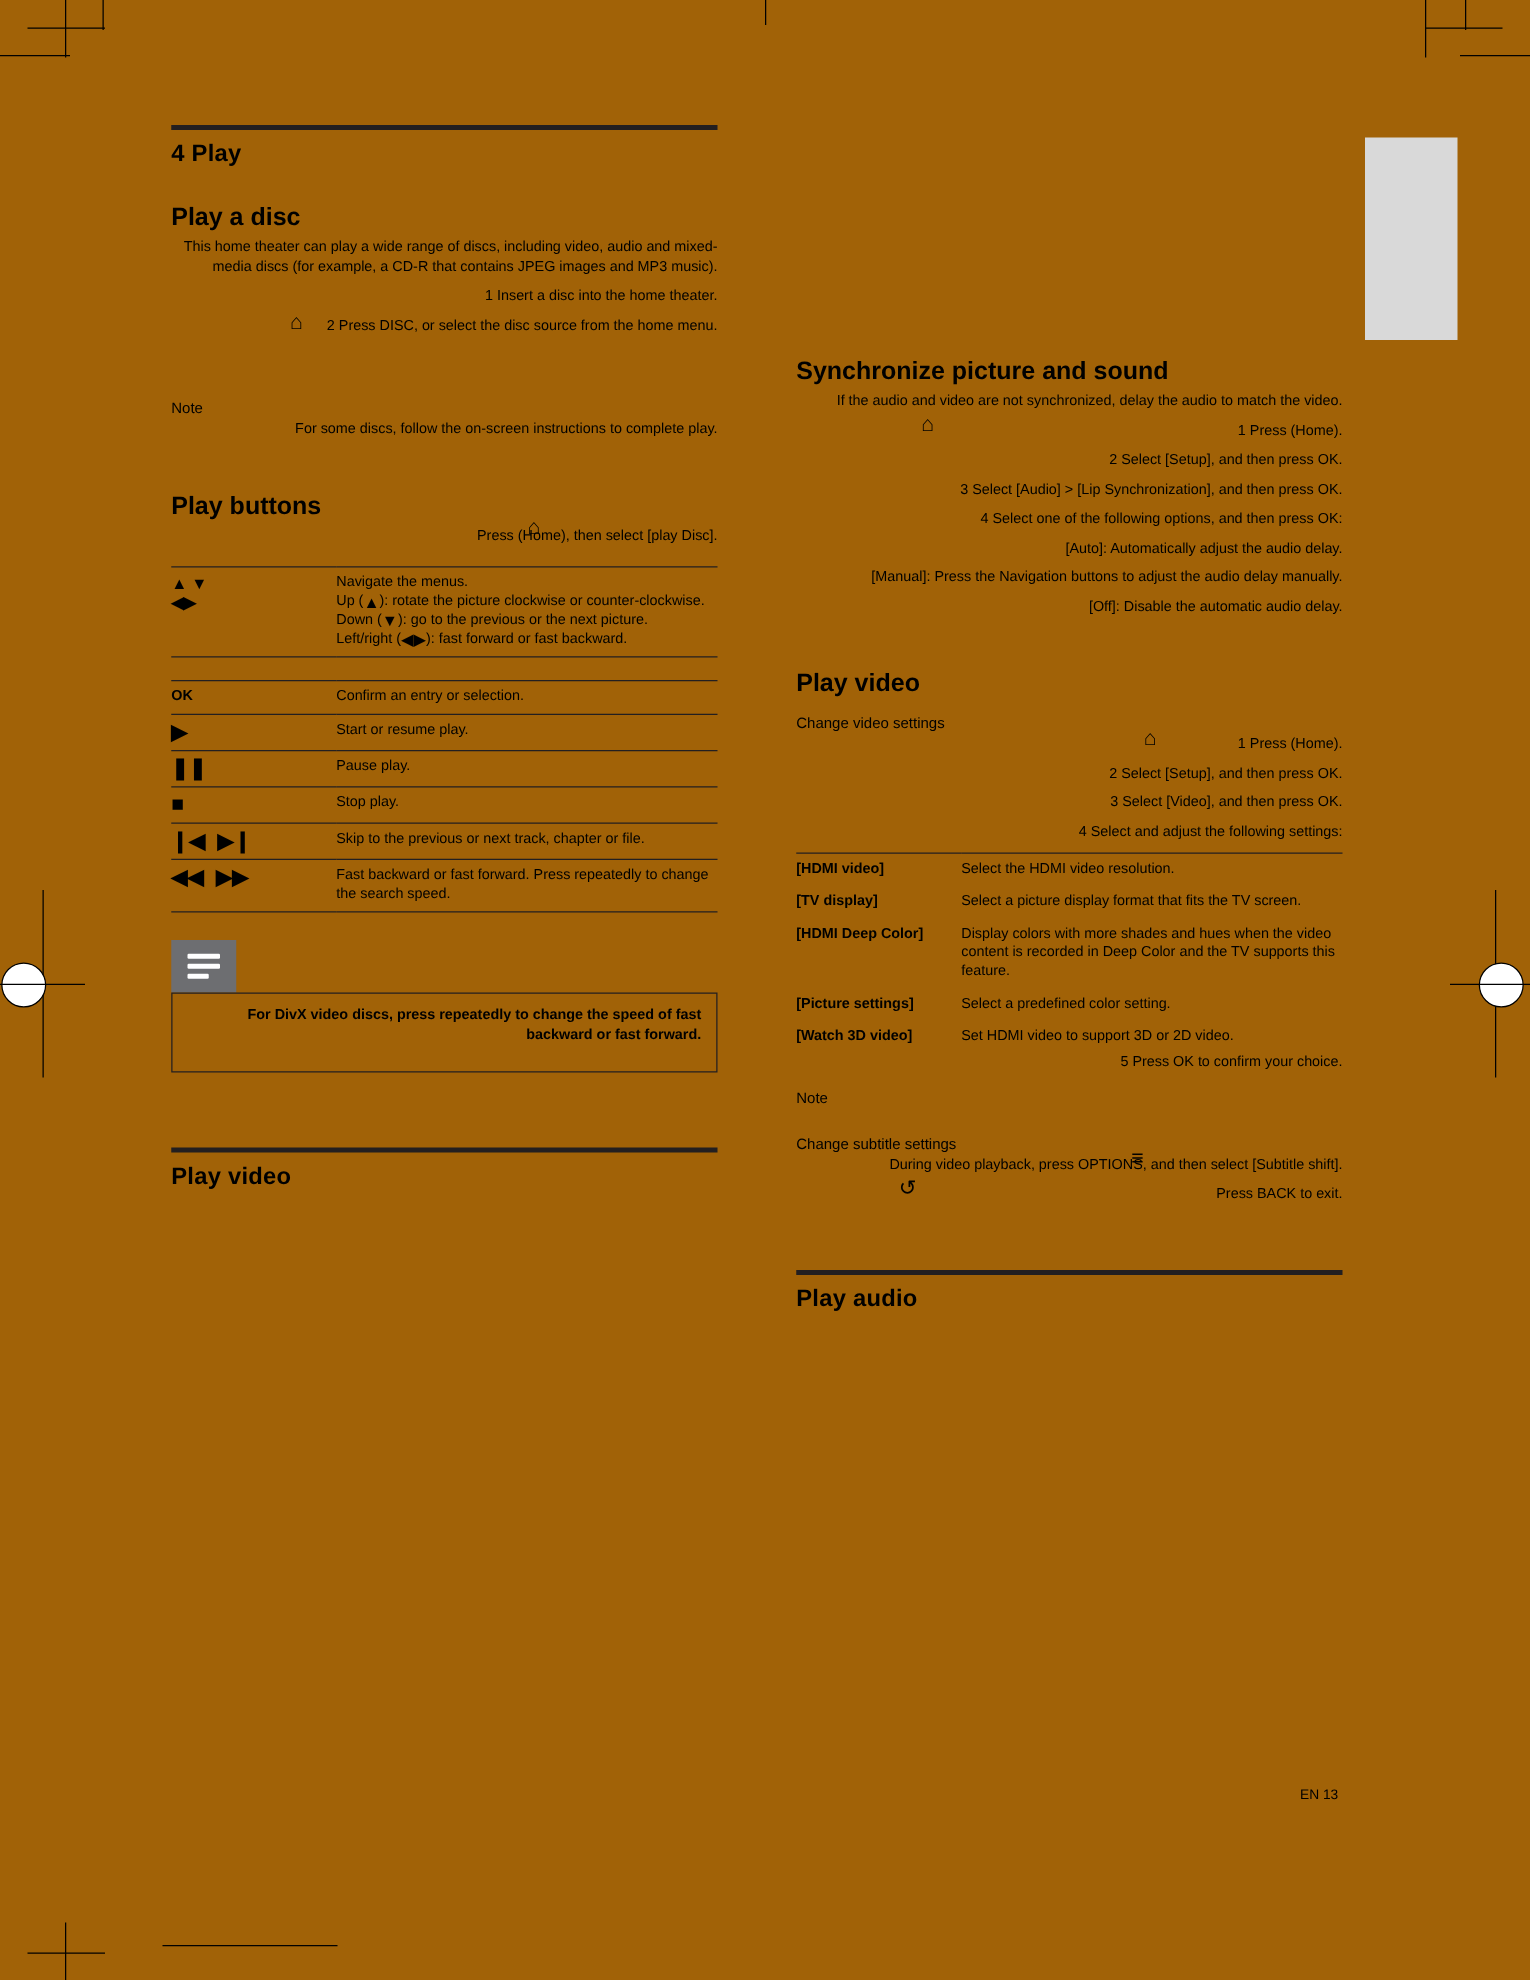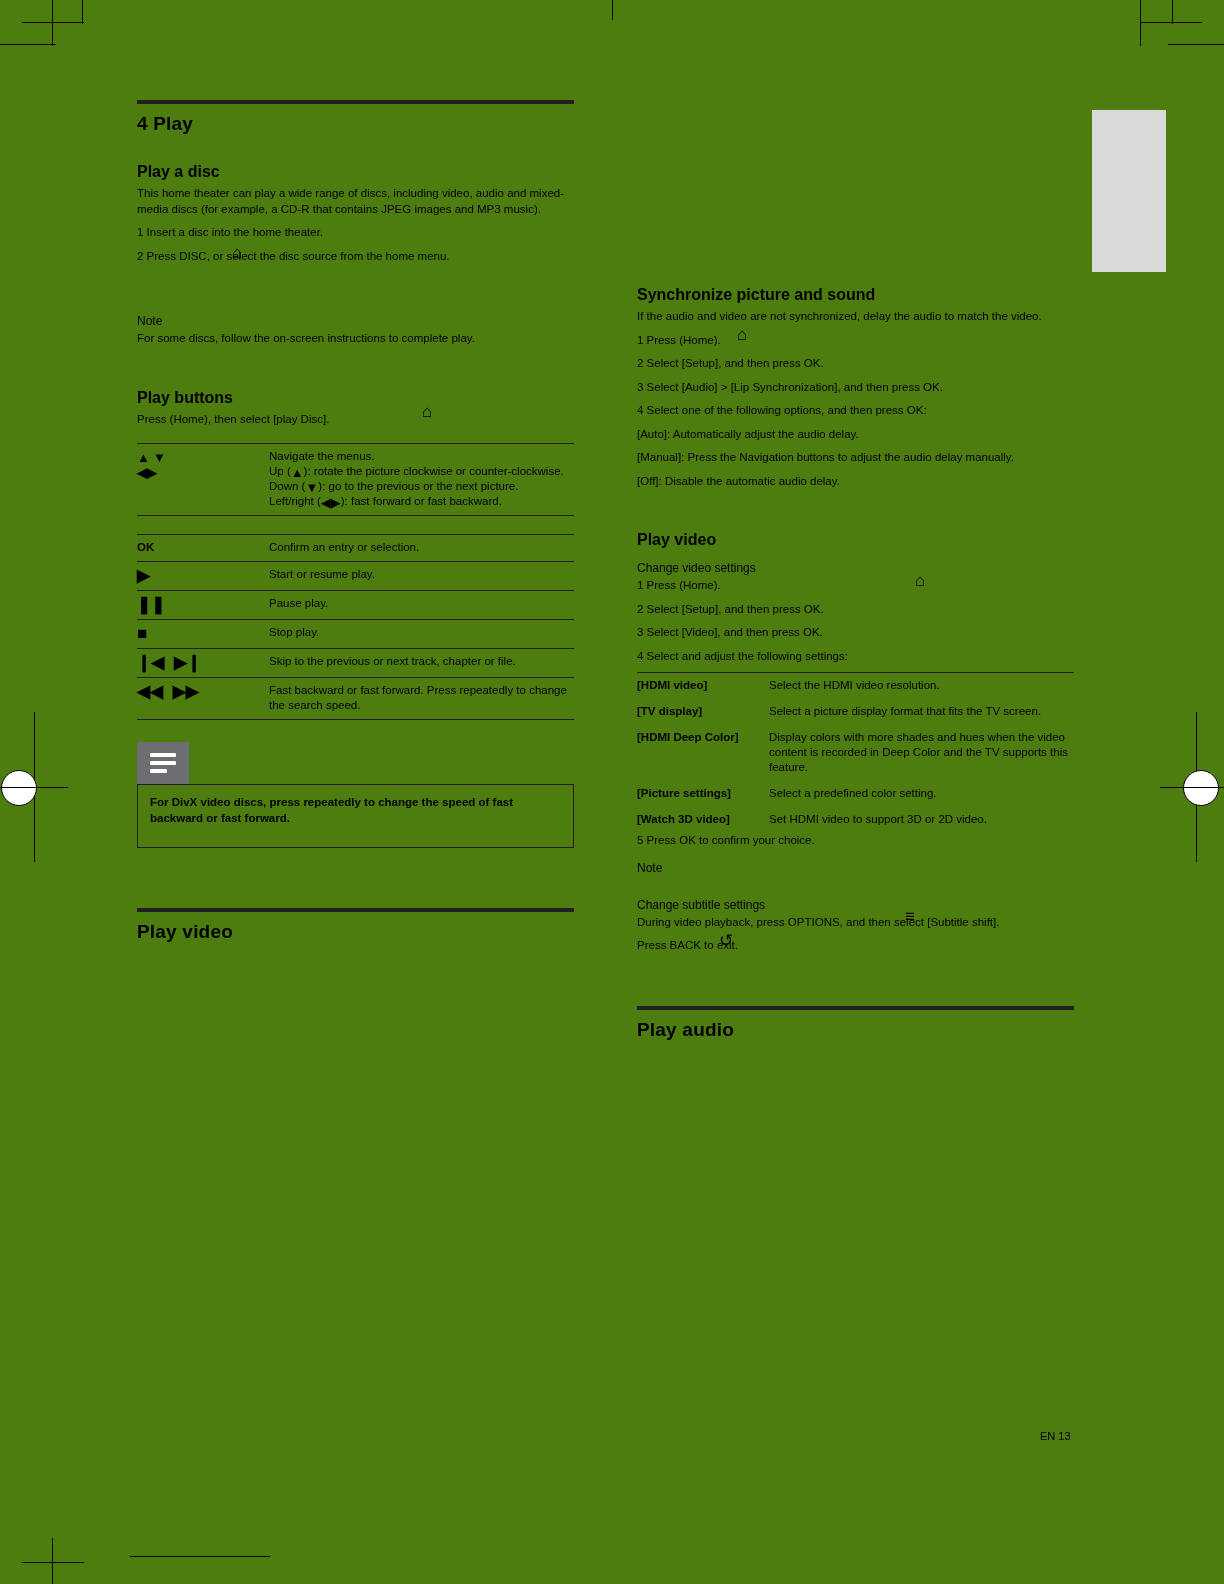--- a/index.html
+++ b/index.html
@@ -4,21 +4,21 @@
 <style>
   html, body {
     margin: 0;
     padding: 0;
     background: #ffffff;
   }
   .page {
     position: relative;
     width: 1224px;
     height: 1584px;
-    background: #4d7c0f;
+    background: #a16207;
     font-family: "Liberation Sans", sans-serif;
     color: #000000;
     overflow: hidden;
   }
   .crop-line-h {
     position: absolute;
     height: 1px;
     background: #000;
   }
   .crop-line-v {
@@ -55,33 +55,34 @@
     width: 100%;
   }
 
   .h1 {
     font-size: 19px;
     font-weight: bold;
     margin: 9px 0 4px 0;
     letter-spacing: 0.2px;
   }
   .h2 {
-    font-size: 16px;
+    font-size: 20px;
     font-weight: bold;
     margin: 16px 0 5px 0;
   }
   .h3 {
     font-size: 12px;
     font-weight: normal;
     margin: 12px 0 3px 0;
   }
   p {
     font-size: 11.5px;
     line-height: 15.5px;
     margin: 0 0 8px 0;
+    text-align: right;
   }
   .note-p { font-size: 11.5px; line-height: 15.5px; margin: 0; }
 
   
   .ico {
     display: inline-block;
     vertical-align: -2px;
     font-size: 13px;
     line-height: 1;
   }

